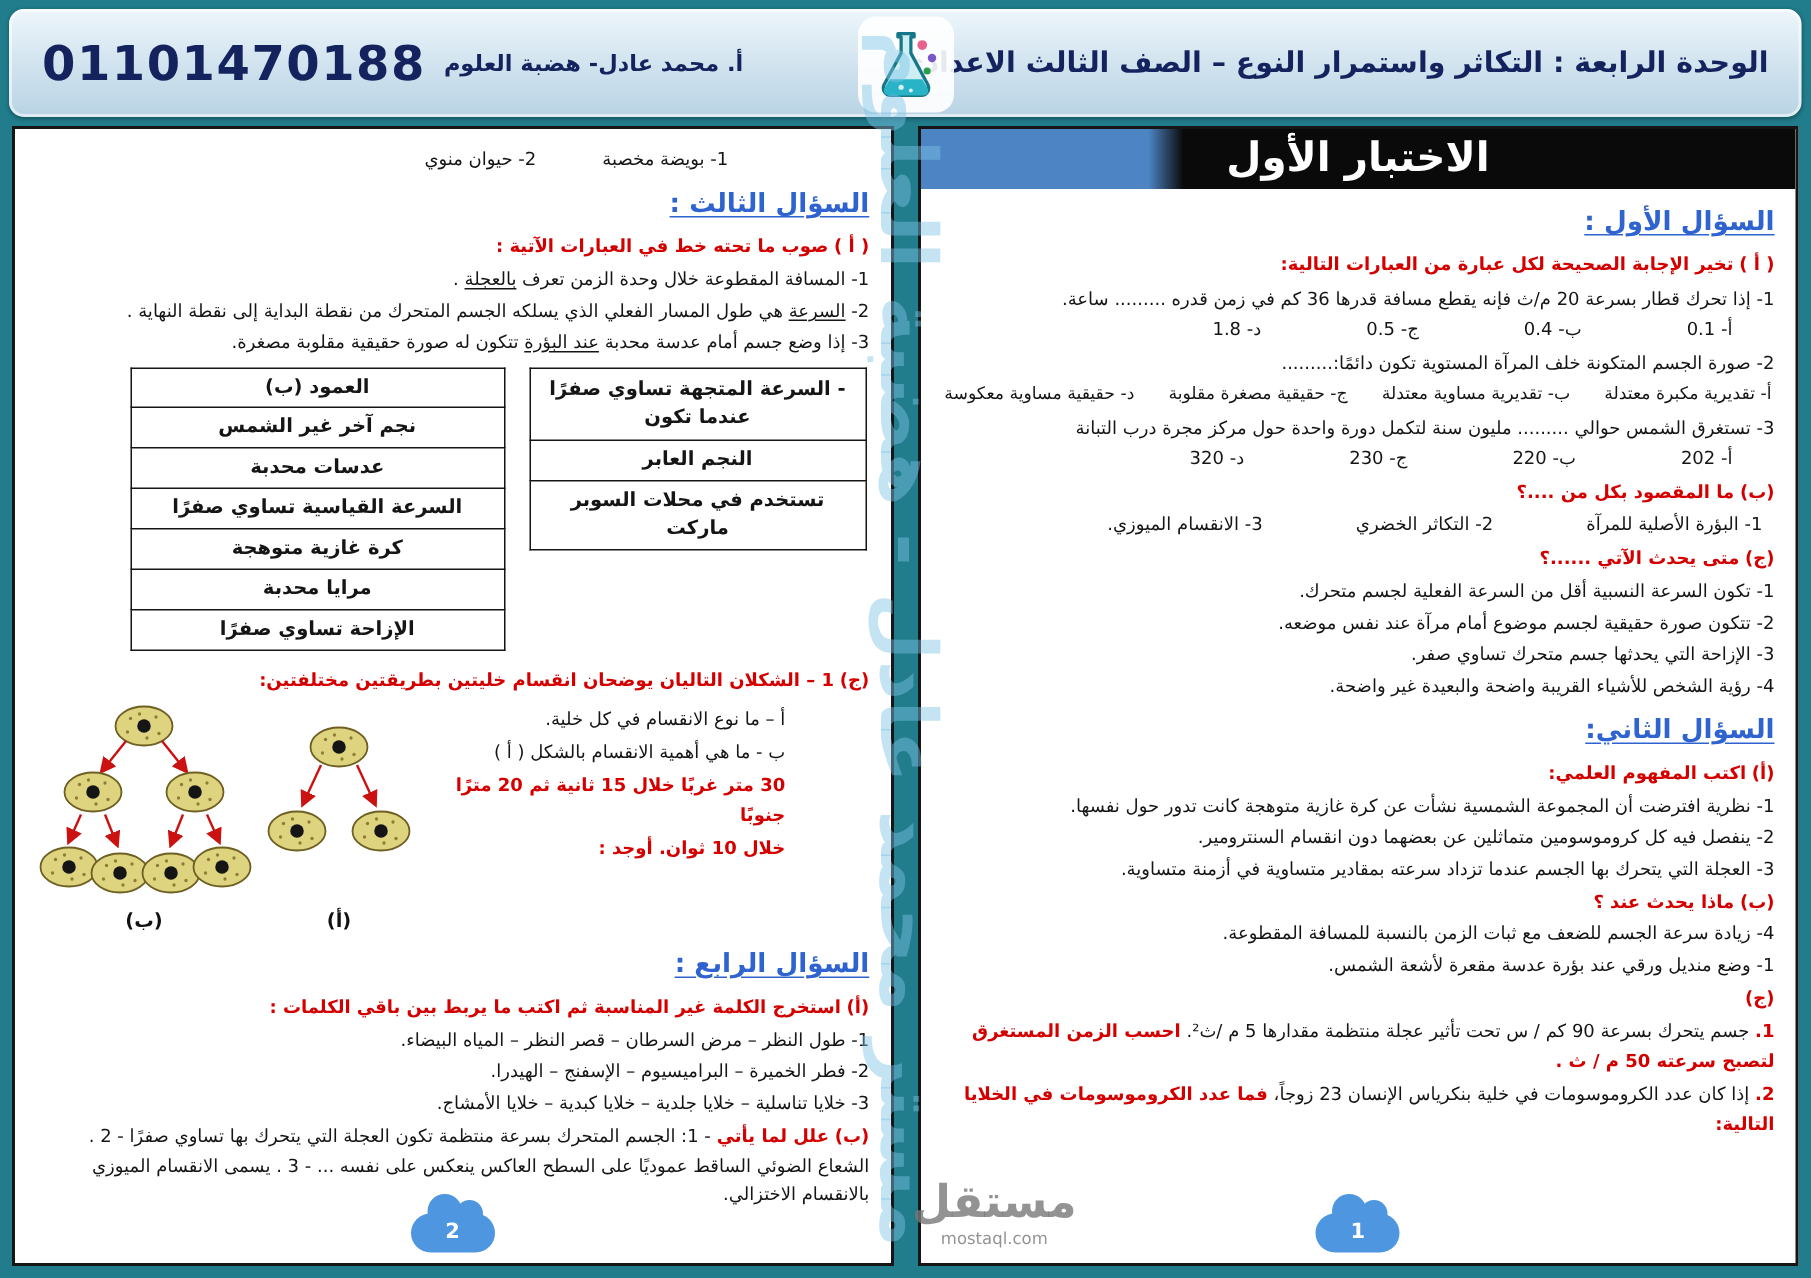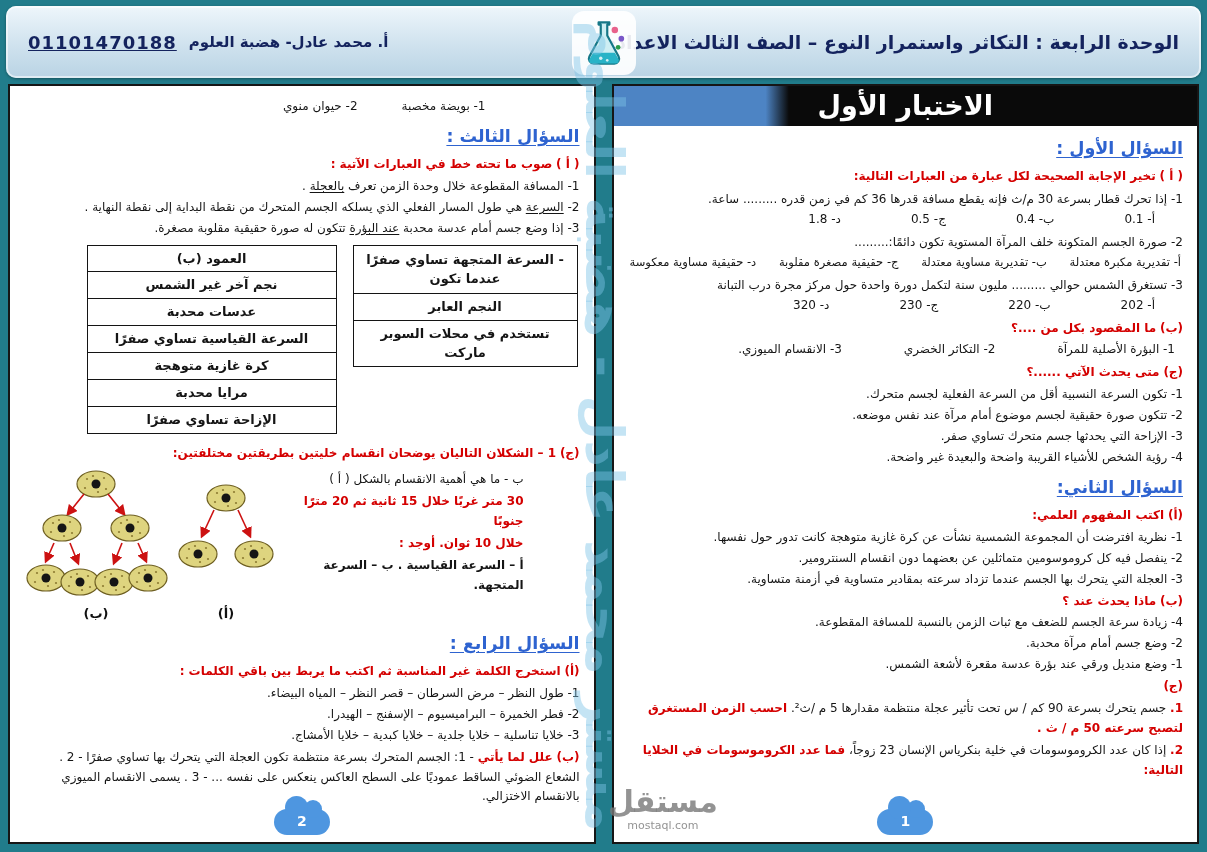--- a/index.html
+++ b/index.html
@@ -17,21 +17,21 @@
     position:absolute; top:6px; left:6px; right:6px; height:72px;
     background:linear-gradient(180deg,#eef6fb 0%,#cfe2ee 55%,#b9d3e4 100%);
     border-radius:10px;
     box-shadow: inset 0 0 0 2px rgba(255,255,255,.55), 0 1px 3px rgba(0,0,0,.35);
     display:flex; align-items:center; justify-content:space-between;
     padding:0 22px; direction:rtl; z-index:2;
   }
   .unit-title { color:#14235e; font-weight:bold; font-size:19px; white-space:nowrap; }
   .teacher-block { display:flex; align-items:center; gap:12px; direction:rtl; }
   .teacher { color:#14235e; font-weight:bold; font-size:15px; white-space:nowrap; }
-  .phone { color:#14235e; font-weight:bold; font-size:18px; letter-spacing:1px; direction:ltr;text-decoration:underline; }
+  .phone { color:#14235e; font-weight:bold; font-size:32px; letter-spacing:1px; direction:ltr; }
   .flask-wrap {
     position:absolute; left:50%; top:5px; transform:translateX(-50%);
     width:64px; height:64px; background:rgba(255,255,255,.9);
     border-radius:12px; display:flex; align-items:center; justify-content:center;
   }
 
   
   .pages {
     position:absolute; top:84px; left:8px; right:8px; bottom:8px;
     display:flex; gap:16px; direction:rtl; z-index:1;
@@ -143,21 +143,21 @@
       <span class="banner-text">الاختبار الأول</span>
     </div>
 
     <h2 class="qh">السؤال الأول :</h2>
 
     <p class="part-line">
       <span class="red">( أ )</span>
       <span class="red">تخير الإجابة الصحيحة لكل عبارة من العبارات التالية:</span>
     </p>
 
-    <p class="stem">1- إذا تحرك قطار بسرعة 30 م/ث فإنه يقطع مسافة قدرها 36 كم في زمن قدره ......... ساعة.</p>
+    <p class="stem">1- إذا تحرك قطار بسرعة 20 م/ث فإنه يقطع مسافة قدرها 36 كم في زمن قدره ......... ساعة.</p>
     <div class="opts">
       <span>أ- 0.1</span>
       <span>ب- 0.4</span>
       <span>ج- 0.5</span>
       <span>د- 1.8</span>
     </div>
 
     <p class="stem">2- صورة الجسم المتكونة خلف المرآة المستوية تكون دائمًا:.........</p>
     <div class="opts spread">
       <span>أ- تقديرية مكبرة معتدلة</span>
@@ -201,21 +201,20 @@
     </p>
     <p class="itm">1- نظرية افترضت أن المجموعة الشمسية نشأت عن كرة غازية متوهجة كانت تدور حول نفسها.</p>
     <p class="itm">2- ينفصل فيه كل كروموسومين متماثلين عن بعضهما دون انقسام السنترومير.</p>
     <p class="itm">3- العجلة التي يتحرك بها الجسم عندما تزداد سرعته بمقادير متساوية في أزمنة متساوية.</p>
 
     <p class="part-line">
       <span class="red">(ب)</span>
       <span class="red">ماذا يحدث عند ؟</span>
     </p>
     <p class="itm">4- زيادة سرعة الجسم للضعف مع ثبات الزمن بالنسبة للمسافة المقطوعة.</p>
-    <p class="itm">2- وضع جسم أمام مرآة محدبة.</p>
     <p class="itm">1- وضع منديل ورقي عند بؤرة عدسة مقعرة لأشعة الشمس.</p>
 
     <p class="part-line">
       <span class="red">(ج)</span>
     </p>
     <p class="citem">
       <span class="red">1.</span>
       <span>جسم يتحرك بسرعة 90 كم / س تحت تأثير عجلة منتظمة مقدارها 5 م /ث².</span>
       <span class="red">احسب الزمن المستغرق لتصبح سرعته 50 م / ث .</span>
     </p>
@@ -293,24 +292,24 @@
         </table>
     </div>
 
     <p class="part-line">
       <span class="red">(ج)</span>
       <span class="red">1 – الشكلان التاليان يوضحان انقسام خليتين بطريقتين مختلفتين:</span>
     </p>
 
     <div class="figrow">
       <div class="figside">
+        <p>أ – ما نوع الانقسام في كل خلية.</p>
         <p>ب - ما هي أهمية الانقسام بالشكل ( أ )</p>
         <p class="red">30 متر غربًا خلال 15 ثانية ثم 20 مترًا جنوبًا</p>
         <p class="red">خلال 10 ثوان. أوجد :</p>
-        <p style="font-weight:bold;">أ – السرعة القياسية . ب – السرعة المتجهة.</p>
       </div>
       <svg class="cellfig" width="258" height="158" viewBox="0 0 258 158">
         <defs>
           <marker id="arr" viewBox="0 0 8 8" markerWidth="7" markerHeight="7" refX="6" refY="4" orient="auto">
             <path d="M0,0 L8,4 L0,8 Z" fill="#cc1111"></path>
           </marker>
           <g id="cellsym">
             <ellipse cx="0" cy="0" rx="19" ry="13" fill="#ded47f" stroke="#6e5f22" stroke-width="1.2"></ellipse>
             <circle cx="0" cy="0" r="4.5" fill="#151515"></circle>
             <circle cx="-9" cy="-5" r="1.1" fill="#8d7c33"></circle>

